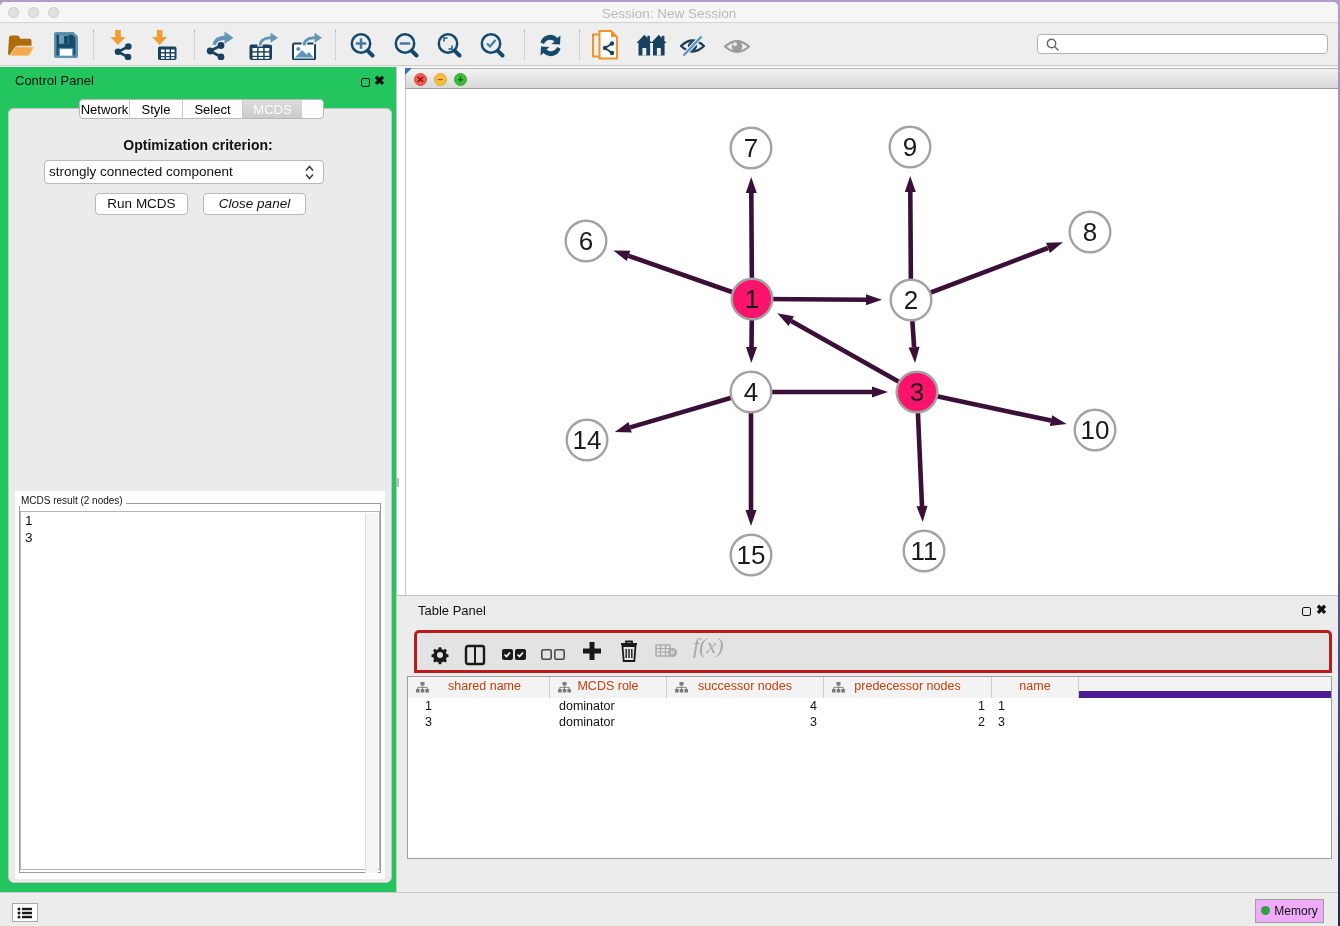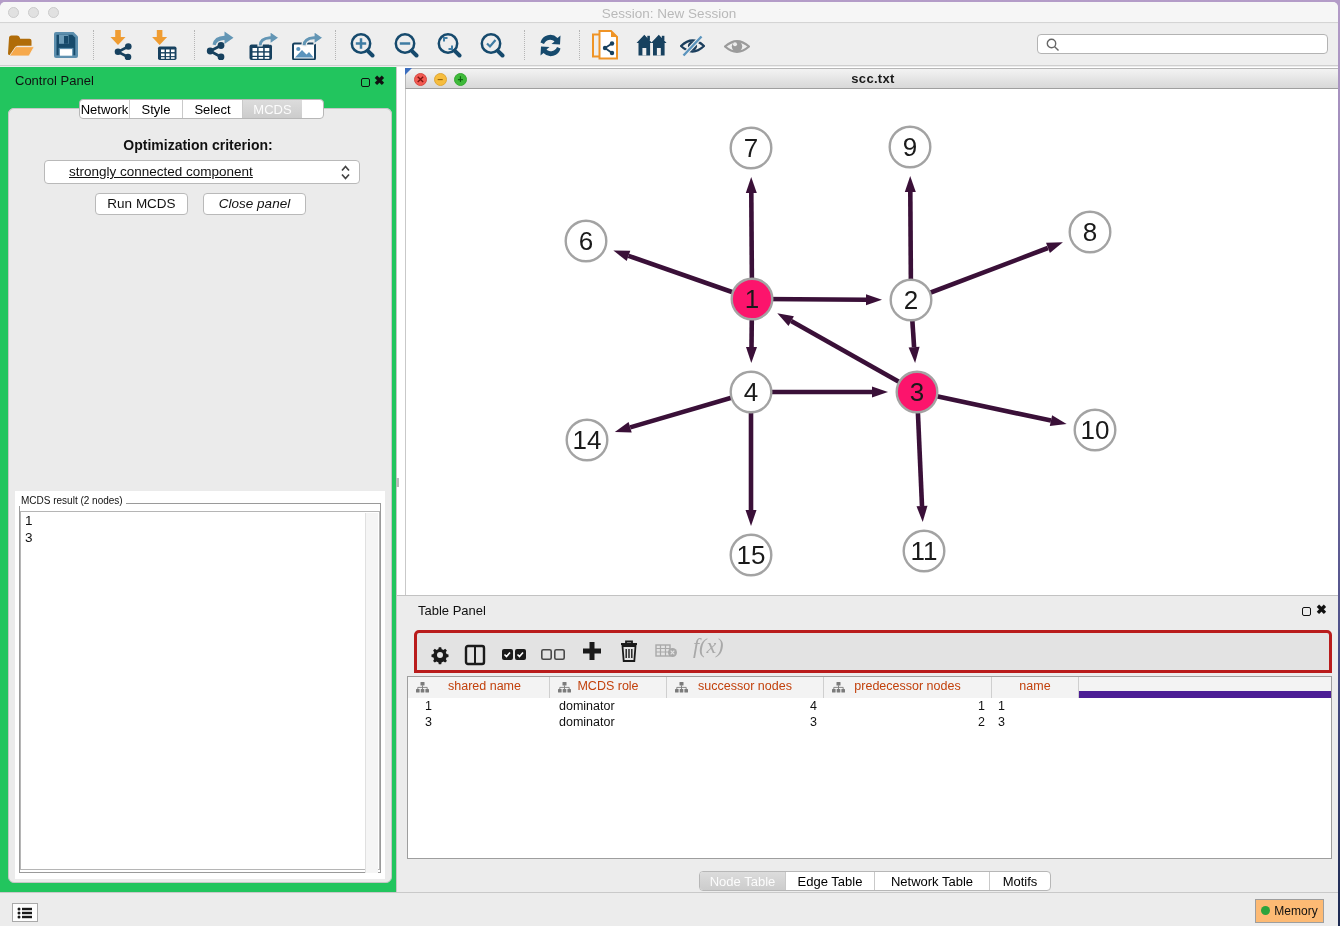--- a/index.html
+++ b/index.html
@@ -21,21 +21,21 @@
 #cp-title { position:absolute; left:15px; top:6px; font-size:13px; color:#111; }
 #cp-float { position:absolute; left:361px; top:11px; width:9px; height:9px; border:1.5px solid #111; border-radius:2px; }
 #cp-close { position:absolute; left:374px; top:6px; font-size:13px; font-weight:bold; color:#111; }
 #cp-inner { position:absolute; left:8px; top:41px; width:384px; height:775px; background:#ebebeb; border:1px solid #c6c6c6; border-radius:6px; }
 #cp-innertop { position:absolute; left:8px; top:41px; width:384px; height:21px; background:#e2e2e2; border:1px solid #c6c6c6; border-bottom:none; border-radius:6px 6px 0 0; }
 #tabs { position:absolute; left:79px; top:32px; width:245px; height:20px; display:flex; border:1px solid #b7b7b7; border-radius:4px; overflow:hidden; background:#fff; font-size:13px; }
 .tab { display:flex; align-items:center; justify-content:center; border-right:1px solid #c9c9c9; color:#000; }
 .tab:last-child { border-right:none;text-align:center; }
 .sel { background:linear-gradient(180deg,#dcdcdc,#cccccc); color:#fcfcfc; }
 #optlabel { position:absolute; left:0; top:70px; width:396px; text-align:center; font-size:14px; color:#111;font-weight:bold; }
-#dropdown { position:absolute; left:44px; top:93px; width:316px; height:24px; background:#fff; border:1px solid #b9b9b9; border-radius:4px; font-size:13.5px; color:#111; line-height:22px; padding-left:24px;text-decoration:underline; }
+#dropdown { position:absolute; left:44px; top:93px; width:280px; height:24px; background:#fff; border:1px solid #b9b9b9; border-radius:4px; font-size:13.5px; color:#111; line-height:22px; padding-left:4px; }
 .btn { position:absolute; top:126px; height:22px; background:#fff; border:1px solid #b9b9b9; border-radius:4px; font-size:13.5px; color:#111; text-align:center; line-height:20px; }
 #btn-run { left:95px; width:93px; }
 #btn-close { left:203px; width:103px;font-style:italic; }
 #mcds-white { position:absolute; left:15px; top:424px; width:370px; height:388px; background:#fff; }
 #mcds-fs { position:absolute; left:4px; top:12px; width:362px; height:370px; border:1px solid #9a9a9a; }
 #mcds-legend { position:absolute; left:3px; top:4px; background:#fff; font-size:10px; padding:0 3px; color:#111; z-index:3; }
 #mcds-text { position:absolute; left:5px; top:20px; width:360px; height:359px; background:#fff; border:1px solid #b5b5b5; font-size:13.5px; color:#111; line-height:16.8px; padding:1px 0 0 4px; }
 #mcds-scroll { position:absolute; right:1px; top:1px; width:13px; height:360px; background:#f5f5f5; border-left:1px solid #e0e0e0; }
 
 #rightarea { position:absolute; left:396px; top:65px; width:942px; height:825px; background:#fff; border-left:1px solid #c6c6c6; }
@@ -55,21 +55,21 @@
 #tp-toolbar { position:absolute; left:17px; top:34px; width:918px; height:43px; background:#e3e3e3; border:3px solid #b91c1c; border-radius:5px 5px 0 0; }
 #tp-table { position:absolute; left:10px; top:80px; width:925px; height:183px; background:#fff; border:1px solid #9e9e9e; }
 #tp-header { position:absolute; left:0; top:0; height:21px; width:923px; background:#f3f3f3; border-bottom:7px solid #4c1d95; font-size:12.5px; color:#c2410c; }
 .th { position:absolute; top:0; height:21px; border-right:1px solid #cfcfcf; display:flex; align-items:center; justify-content:center; background:#f3f3f3; padding-bottom:3px; }
 .treeic { position:absolute; left:8px; top:5px; }
 .td { position:absolute; font-size:12.5px; color:#111; }
 #tp-tabs { position:absolute; left:302px; top:275px; height:20px; display:flex; border:1px solid #b7b7b7; border-radius:4px; overflow:hidden; background:#fff; font-size:13px; }
 
 #statusbar { position:absolute; left:0; top:890px; width:1338px; height:34px; background:#ececec; border-top:1px solid #c9c9c9; }
 #listbtn { position:absolute; left:12px; top:10px; width:26px; height:19px; background:#fdfdfd; border:1px solid #a9a9a9; display:flex; align-items:center; justify-content:center; }
-#membtn { position:absolute; left:1255px; top:6px; width:69px; height:24px; background:#fdba74; border:1px solid #9e9e9e; font-size:12px; color:#111; line-height:22px; text-align:center; }
+#membtn { position:absolute; left:1255px; top:6px; width:69px; height:24px; background:#f0abfc; border:1px solid #9e9e9e; font-size:12px; color:#111; line-height:22px; text-align:center; }
 #memdot { display:inline-block; width:9px; height:9px; border-radius:50%; background:#2ca33c; margin-right:4px; }
 </style>
 </head>
 <body>
 <div id="app">
   <div id="titlebar">
     <div class="tl t1"></div>
       <div class="tl t2"></div>
       <div class="tl t3"></div>
     <div id="titletext">Session: New Session</div>
@@ -231,21 +231,20 @@
       <div id="mcds-legend">MCDS result (2 nodes)</div>
       <div id="mcds-text">1<br>3<div id="mcds-scroll"></div></div>
     </div>
   </div>
   <div id="rightarea">
     <div id="vhandle"></div>
       <div id="hhandle"></div>
       <div id="bluecorner"></div>
     <div id="netwin">
       <div id="netbar">
-        <div id="nettitle">scc.txt</div>
         <div class="mac" style="left:8px; background:#f25a52; color:#7e1410; border:1px solid #d64a43;">✕</div>
         <div class="mac" style="left:28px; background:#f6bd3e; color:#946308; border:1px solid #dfa736;">−</div>
         <div class="mac" style="left:48px; background:#3fba3a; color:#0e6410; border:1px solid #36a933;">+</div>
       </div>
       <div id="netcanvas">
         <svg width="932" height="506" viewBox="0 0 932 506">
           <g stroke="#3a1038" stroke-width="4.6">
             <line x1="346" y1="210" x2="345.3" y2="104.0"></line>
             <line x1="346" y1="210" x2="222.5" y2="166.8"></line>
             <line x1="346" y1="210" x2="460.0" y2="210.7"></line>
@@ -388,26 +387,20 @@
         <div class="td" style="left:151px; top:22px;">dominator</div>
         <div class="td" style="left:259px; top:22px; width:150px; text-align:right;">4</div>
         <div class="td" style="left:416px; top:22px; width:161px; text-align:right;">1</div>
         <div class="td" style="left:590px; top:22px;">1</div>
         <div class="td" style="left:17px; top:38px;">3</div>
         <div class="td" style="left:151px; top:38px;">dominator</div>
         <div class="td" style="left:259px; top:38px; width:150px; text-align:right;">3</div>
         <div class="td" style="left:416px; top:38px; width:161px; text-align:right;">2</div>
         <div class="td" style="left:590px; top:38px;">3</div>
       </div>
-      <div id="tp-tabs">
-        <div class="tab sel" style="width:86px;">Node Table</div>
-        <div class="tab" style="width:89px;">Edge Table</div>
-        <div class="tab" style="width:115px;">Network Table</div>
-        <div class="tab" style="width:60px;">Motifs</div>
-      </div>
     </div>
   </div>
   <div id="statusbar">
     <div id="listbtn">
       <svg width="16" height="12" viewBox="0 0 16 12">
         <g fill="#1a1a1a">
             <circle cx="2" cy="2" r="1.5"></circle>
             <circle cx="2" cy="6" r="1.5"></circle>
             <circle cx="2" cy="10" r="1.5"></circle>
         <rect x="5" y="0.8" width="10" height="2.4"></rect>

